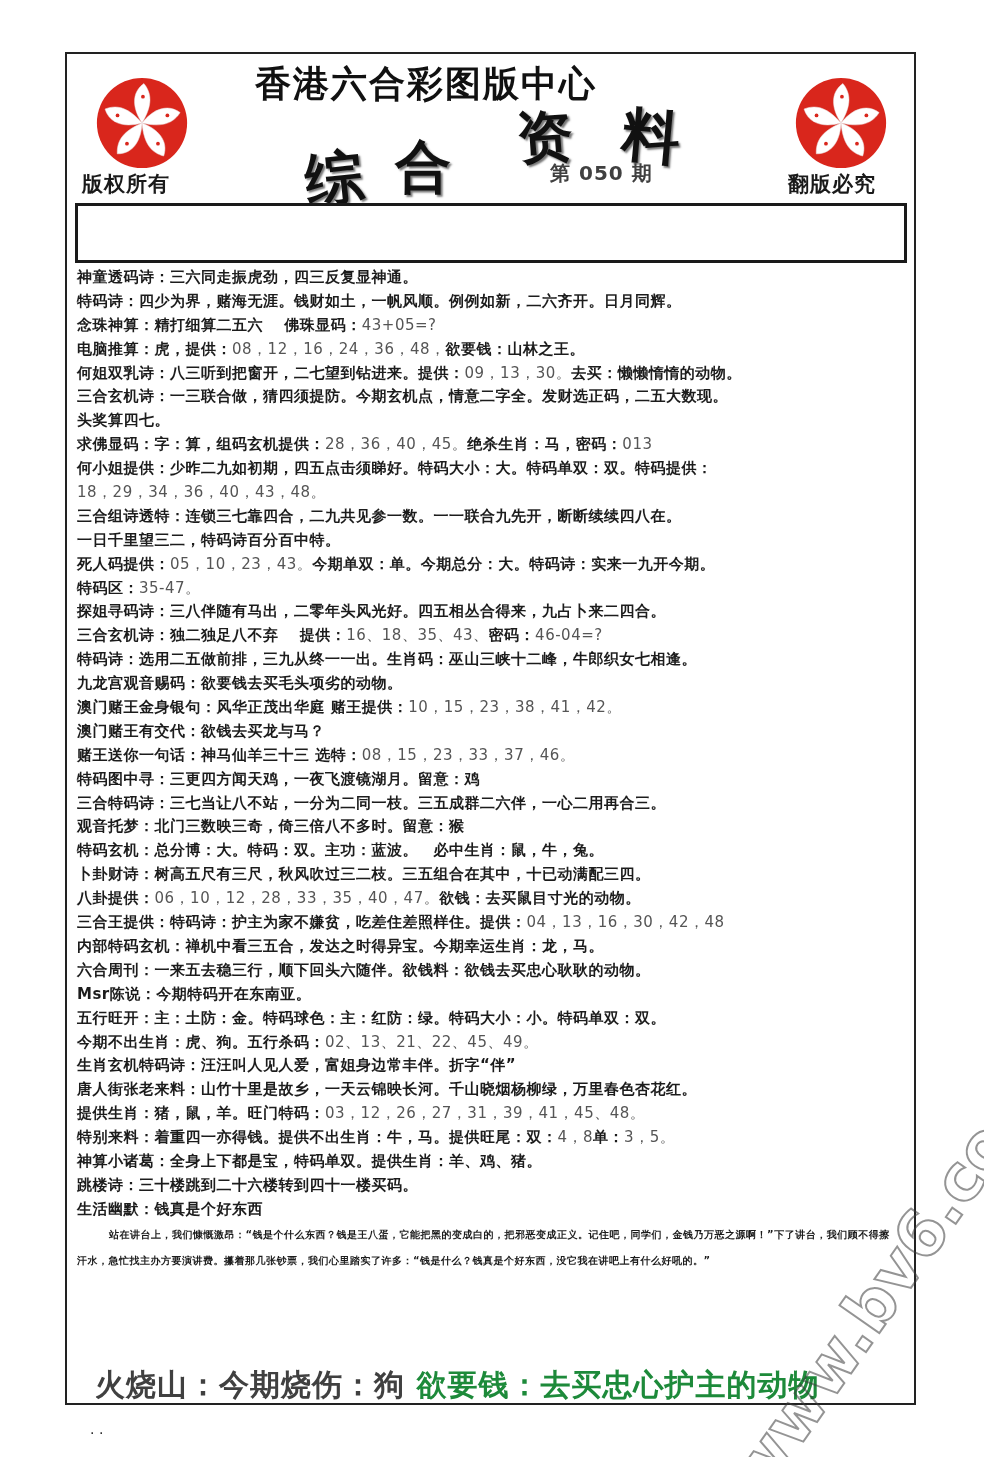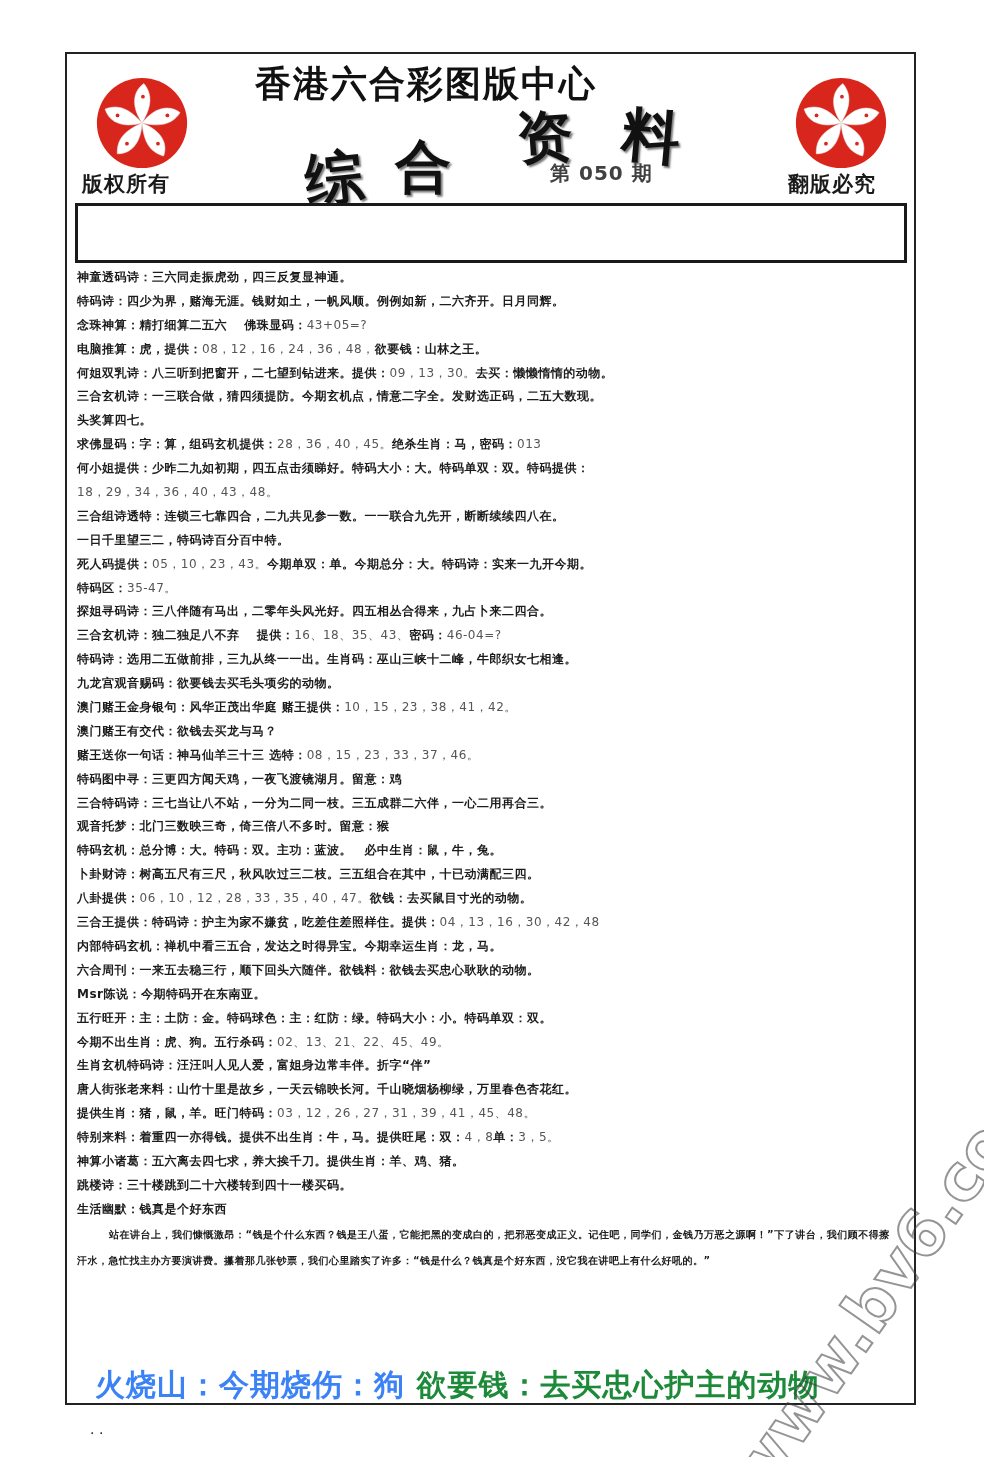--- a/index.html
+++ b/index.html
@@ -21,29 +21,29 @@
                color: #111; text-shadow: 2px 2px 2px #777; }
   .big-1 { left: 305px; top: 140px; font-size: 58px; transform: rotate(-6deg); }
   .big-2 { left: 395px; top: 130px; font-size: 56px; }
   .big-3 { left: 517px; top: 100px; font-size: 56px; transform: rotate(-4deg); }
   .big-4 { left: 622px; top: 98px; font-size: 58px; transform: rotate(5deg); }
   .issue { position: absolute; left: 550px; top: 160px; font-family: "DejaVu Sans", sans-serif;
            font-weight: bold; font-size: 20px; color: #404040; letter-spacing: 1px; }
   .inner-box { position: absolute; left: 75px; top: 203px; width: 832px; height: 60px;
                border: 3px solid #1a1a1a; box-sizing: border-box; background: #fff; }
   .content { position: absolute; left: 77px; top: 266px; width: 830px; }
-  .line { font-size: 12px; line-height: 23.9px; height: 23.9px; white-space: nowrap;
+  .line { font-size: 15px; line-height: 23.9px; height: 23.9px; white-space: nowrap;
           font-weight: bold; color: #1c1c1c; letter-spacing: 0.5px; }
   .line .num { font-weight: normal; color: #555; }
   .para { font-size: 10px; line-height: 26px; font-weight: bold; color: #1c1c1c;
           letter-spacing: 0.5px; width: 822px; }
   .para .indent { display: inline-block; width: 32px; }
   .footer-banner { position: absolute; left: 95px; top: 1365px; font-family: "DejaVu Serif", serif;
                    font-weight: bold; font-size: 30px; white-space: nowrap; letter-spacing: 1px; }
-  .footer-banner .red { color: #3b82f6; }
+  .footer-banner .red { color: #404040; }
   .footer-banner .green { color: #1d8a3a; }
   .dots { position: absolute; left: 90px; top: 1425px; font-size: 14px; color: #222; }
   .watermark { position: absolute; left: 300px; top: 540px; font-family: "DejaVu Sans", sans-serif;
                font-size: 64px; font-weight: bold; color: rgba(0,0,0,0.0); 
                -webkit-text-stroke: 2px rgba(60,60,60,0.55); transform: rotate(-55deg);
                transform-origin: left top; white-space: nowrap; pointer-events: none; }
   .watermark-wrap { position: absolute; left: 250px; top: 1150px; width: 1px; height: 1px; }
 </style>
 </head>
 <body>
@@ -151,21 +151,21 @@
     <div class="line"><span>三合王提供：</span><span>特码诗：护主为家不嫌贫，吃差住差照样住。提供：</span><span class="num">04，13，16，30，42，48</span></div>
     <div class="line"><span>内部特码玄机：</span><span>禅机中看三五合，发达之时得异宝。今期幸运生肖：龙，马。</span></div>
     <div class="line"><span>六合周刊：</span><span>一来五去稳三行，顺下回头六随伴。欲钱料：欲钱去买忠心耿耿的动物。</span></div>
     <div class="line"><span>Msr陈说：</span><span>今期特码开在东南亚。</span></div>
     <div class="line"><span>五行旺开：</span><span>主：土防：金。特码球色：主：红防：绿。特码大小：小。特码单双：双。</span></div>
     <div class="line"><span>今期不出生肖：</span><span>虎、狗。五行杀码：</span><span class="num">02、13、21、22、45、49。</span></div>
     <div class="line"><span>生肖玄机特码诗：</span><span>汪汪叫人见人爱，富姐身边常丰伴。折字“伴”</span></div>
     <div class="line"><span>唐人街张老来料：</span><span>山竹十里是故乡，一天云锦映长河。千山晓烟杨柳绿，万里春色杏花红。</span></div>
     <div class="line"><span>提供生肖：</span><span>猪，鼠，羊。旺门特码：</span><span class="num">03，12，26，27，31，39，41，45、48。</span></div>
     <div class="line"><span>特别来料：</span><span>着重四一亦得钱。提供不出生肖：牛，马。提供旺尾：双：</span><span class="num">4，8</span><span>单：</span><span class="num">3，5。</span></div>
-    <div class="line"><span>神算小诸葛：</span><span>五六离去四七求，养大挨千刀。提供生肖：羊、鸡、猪。</span></div>
+    <div class="line"><span>神算小诸葛：</span><span>全身上下都是宝，特码单双。提供生肖：羊、鸡、猪。</span></div>
     <div class="line"><span>跳楼诗：</span><span>三十楼跳到二十六楼转到四十一楼买码。</span></div>
     <div class="line"><span>生活幽默：</span><span>钱真是个好东西</span></div>
     <div class="para"><span class="indent"></span><span>站在讲台上，我们慷慨激昂：“钱是个什么东西？钱是王八蛋，它能把黑的变成白的，把邪恶变成正义。记住吧，同学们，金钱乃万恶之源啊！”下了讲台，我们顾不得擦汗水，急忙找主办方要演讲费。攥着那几张钞票，我们心里踏实了许多：“钱是什么？钱真是个好东西，没它我在讲吧上有什么好吼的。”</span></div>
   </div>
 
 <div class="footer-banner">
   <span class="red">火烧山：今期烧伤：狗</span>
   <span class="green">欲要钱：去买忠心护主的动物</span>
 </div>
 

